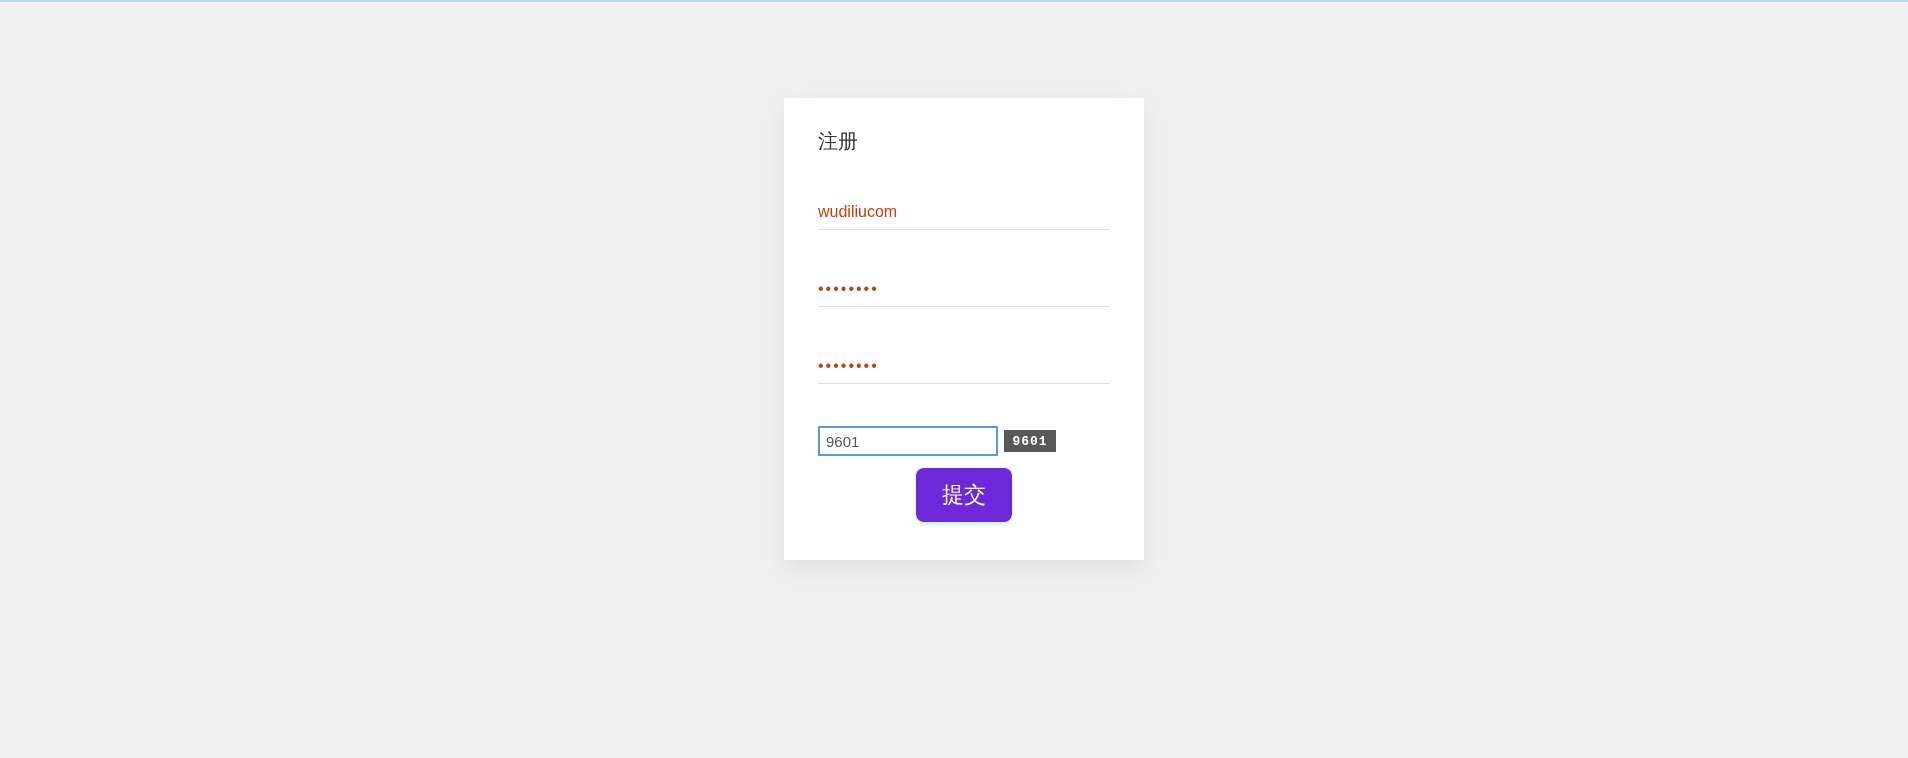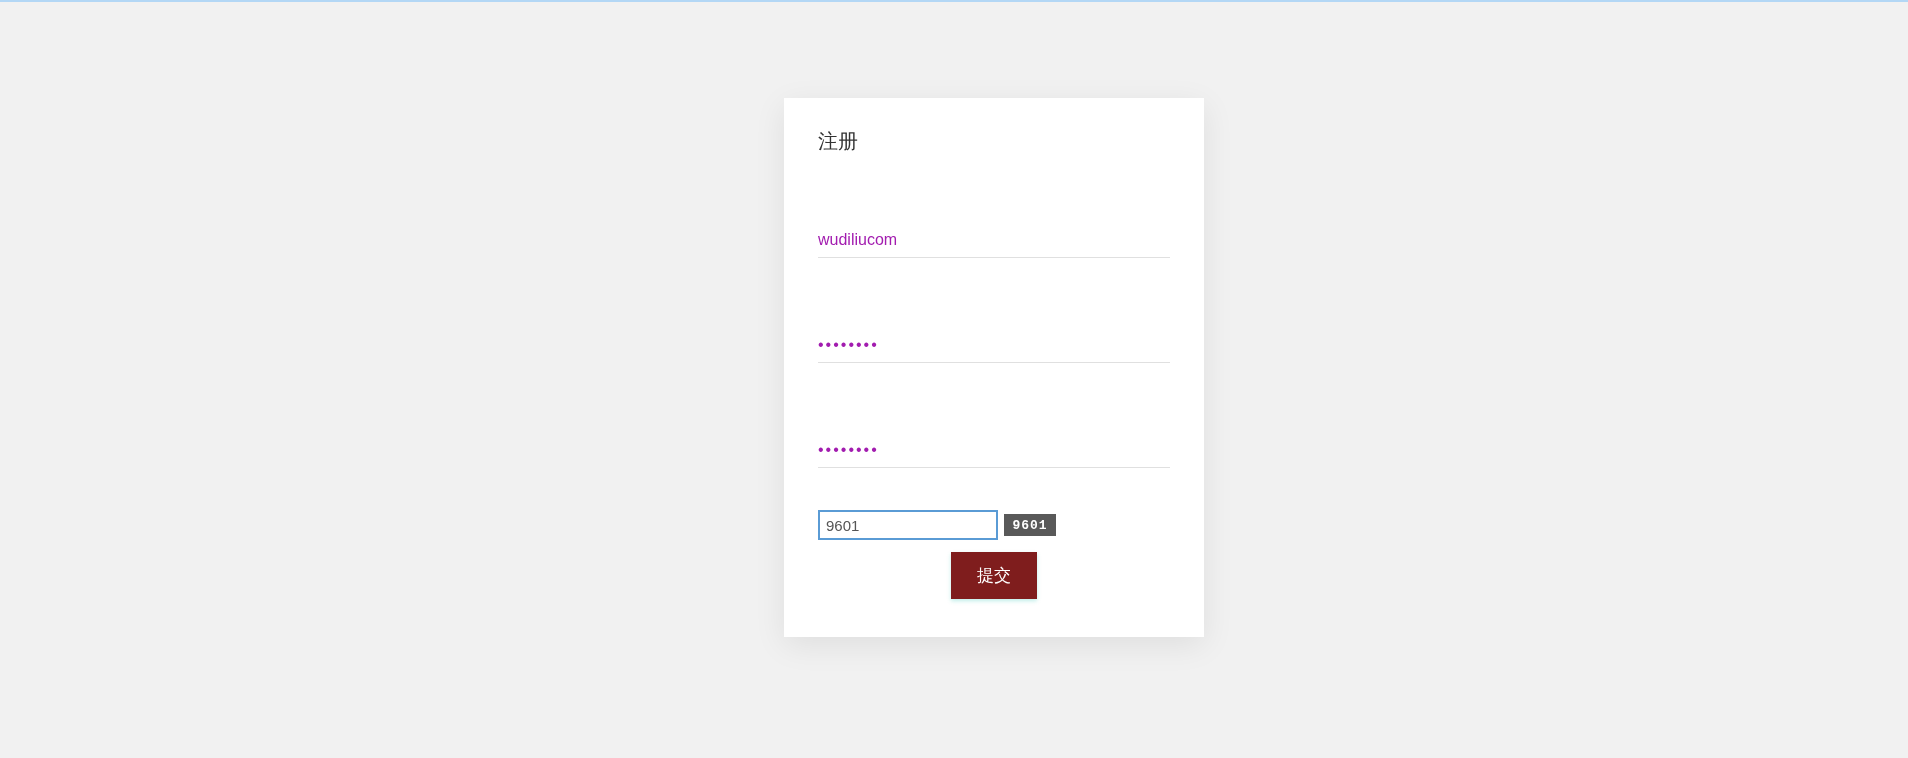--- a/index.html
+++ b/index.html
@@ -14,46 +14,45 @@
       background-color: #f1f1f1;
       font-family: -apple-system, BlinkMacSystemFont, "Segoe UI", Arial, sans-serif;
       border-top: 2px solid #b3d7f5;
       position: relative;
     }
     
     .form-container {
       position: absolute;
       left: 784px;
       top: 96px;
-      width: 420px;
+      width: 360px;
       background-color: #ffffff;
       box-shadow: 0 8px 30px rgba(0, 0, 0, 0.08);
       padding: 30px 34px 38px 34px;
     }
     
     .form-title {
       font-size: 20px;
       color: #333333;
       font-weight: normal;
       margin-bottom: 40px;
       font-family: "Microsoft YaHei", "SimSun", sans-serif;
     }
     
     .text-input {
       width: 100%;
       border: none;
       border-bottom: 1px solid #e0e0e0;
       padding: 8px 0;
       font-size: 16px;
-      color: #a21caf;
+      color: #c2410c;
       outline: none;
       margin-bottom: 42px;
       background: transparent;
       font-family: inherit;
-      margin-top: 28px;
     }
     
     .text-input::placeholder {
       color: #999999;
     }
     
     .password-input {
       letter-spacing: 2px;
     }
     
@@ -89,26 +88,26 @@
       letter-spacing: 1px;
       cursor: pointer;
     }
     
     .submit-row {
       display: flex;
       justify-content: center;
     }
     
     .submit-button {
-      background-color: #7f1d1d;
+      background-color: #6d28d9;
       color: #ffffff;
       border: none;
       padding: 12px 26px;
-      font-size: 17px;
-      border-radius: 0;
+      font-size: 22px;
+      border-radius: 8px;
       cursor: pointer;
       font-family: "Microsoft YaHei", sans-serif;
       box-shadow: 0 2px 4px rgba(46, 199, 182, 0.3);
     }
   </style>
 </head>
 <body>
 
 <div class="form-container">
   <h2 class="form-title">注册</h2>

